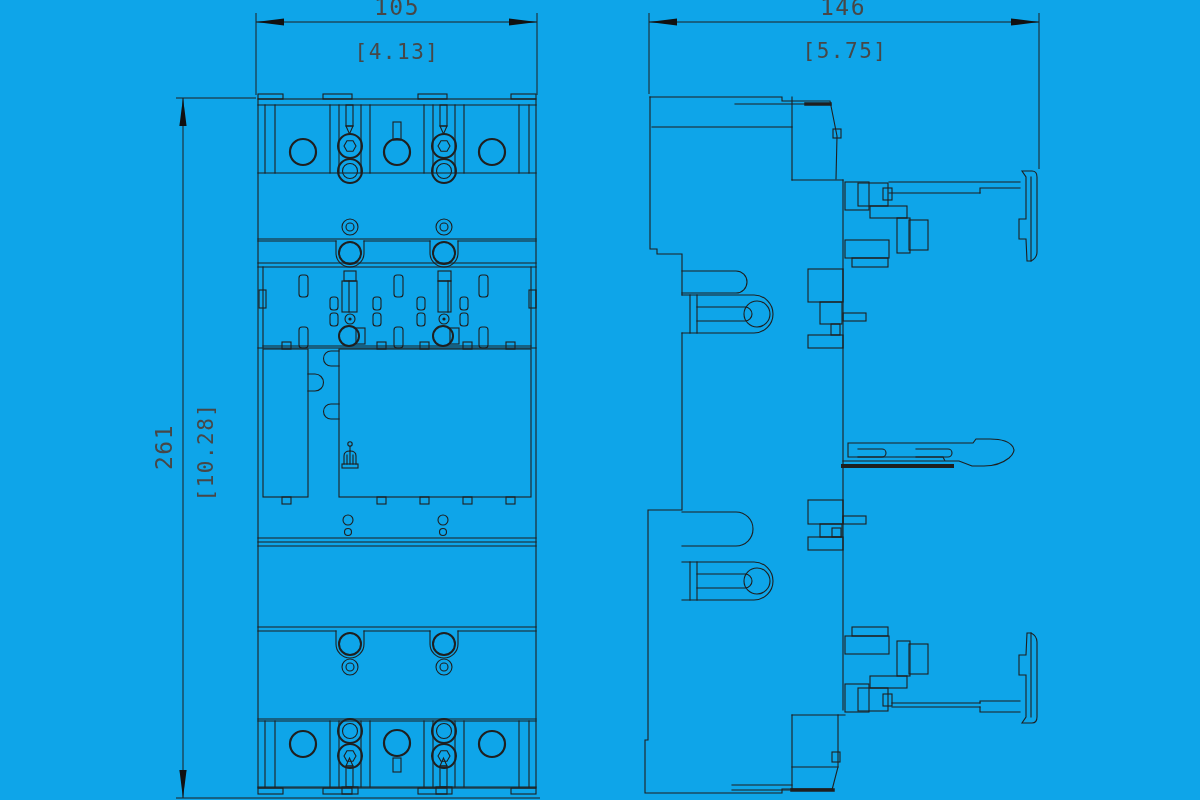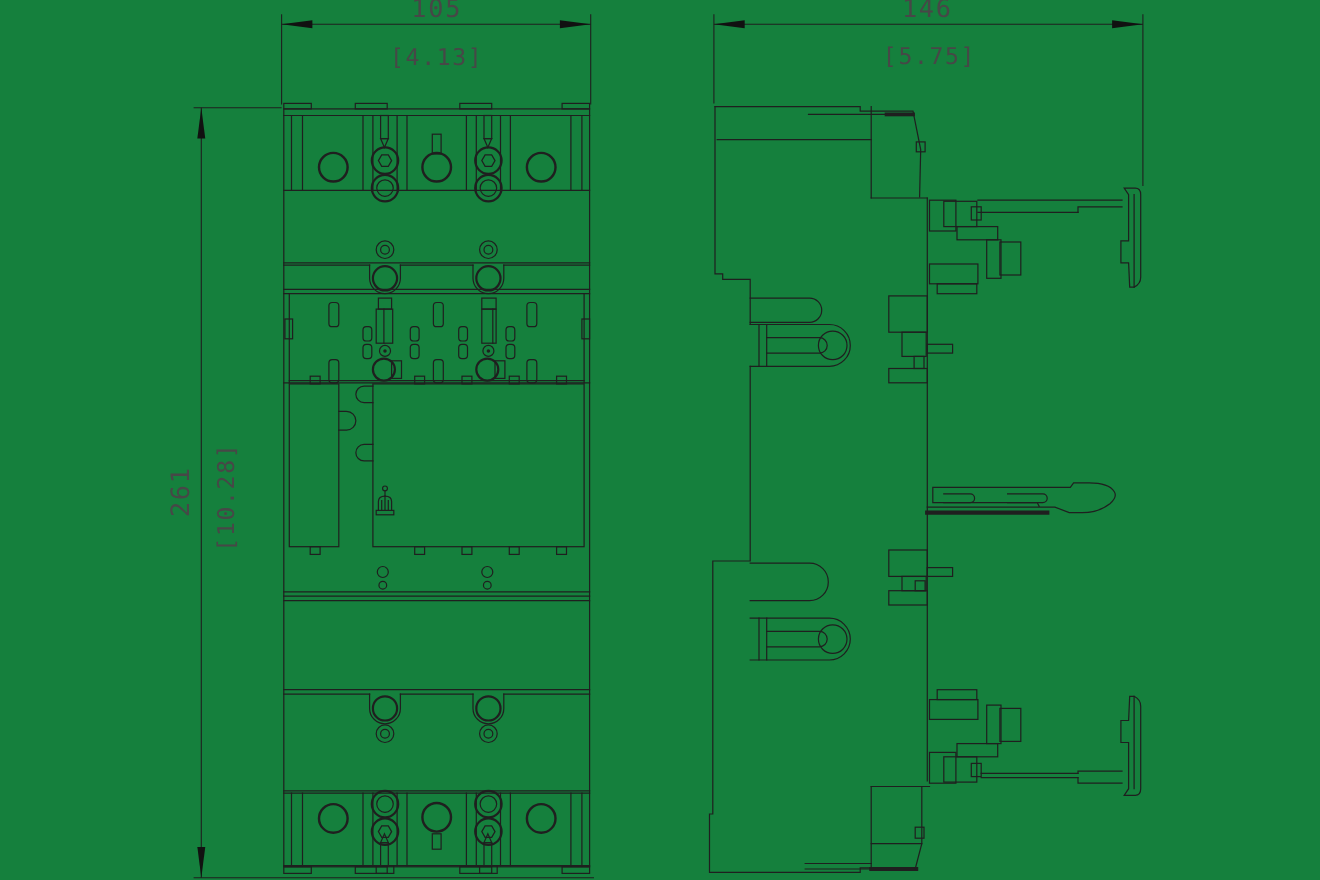--- a/index.html
+++ b/index.html
@@ -1,16 +1,16 @@
 <!DOCTYPE html>
 <html><head>
 <meta charset="utf-8">
 <style>
   html,body{margin:0;padding:0;background:#ffffff;}
-  .canvas{position:relative;width:1200px;height:800px;background:#15803d;overflow:hidden;}
+  .canvas{position:relative;width:1200px;height:800px;background:#0ea5e9;overflow:hidden;}
   svg{display:block;}
   text.dim{
     font-family:"DejaVu Sans Mono","Liberation Mono",monospace;
     fill:#474747;
     letter-spacing:1.5px;
   }
   text.dim-main{font-size:23px;}
   text.dim-alt{font-size:21px;}
 </style>
 </head>

